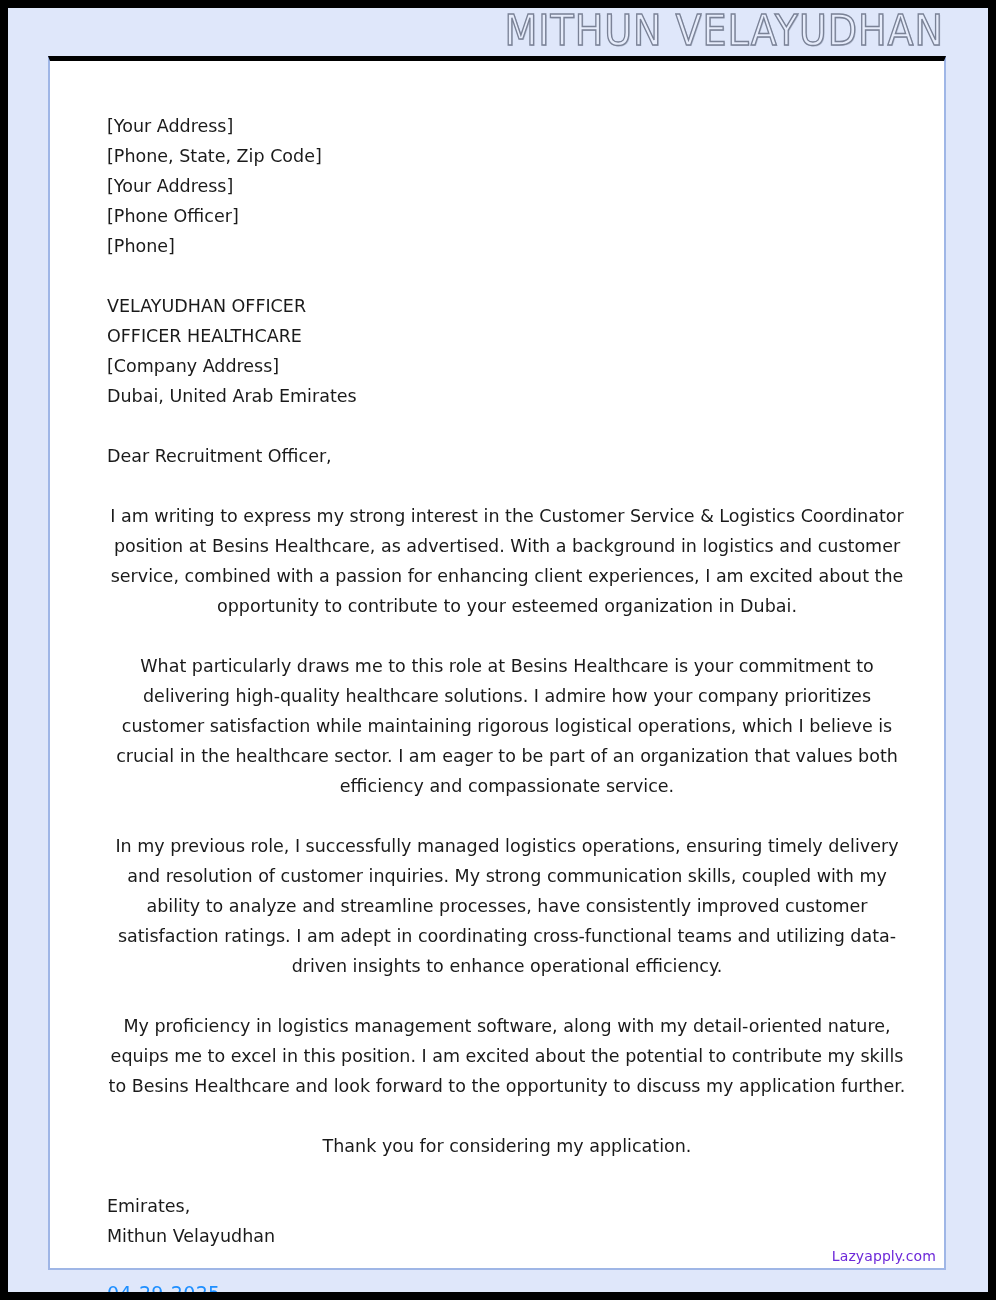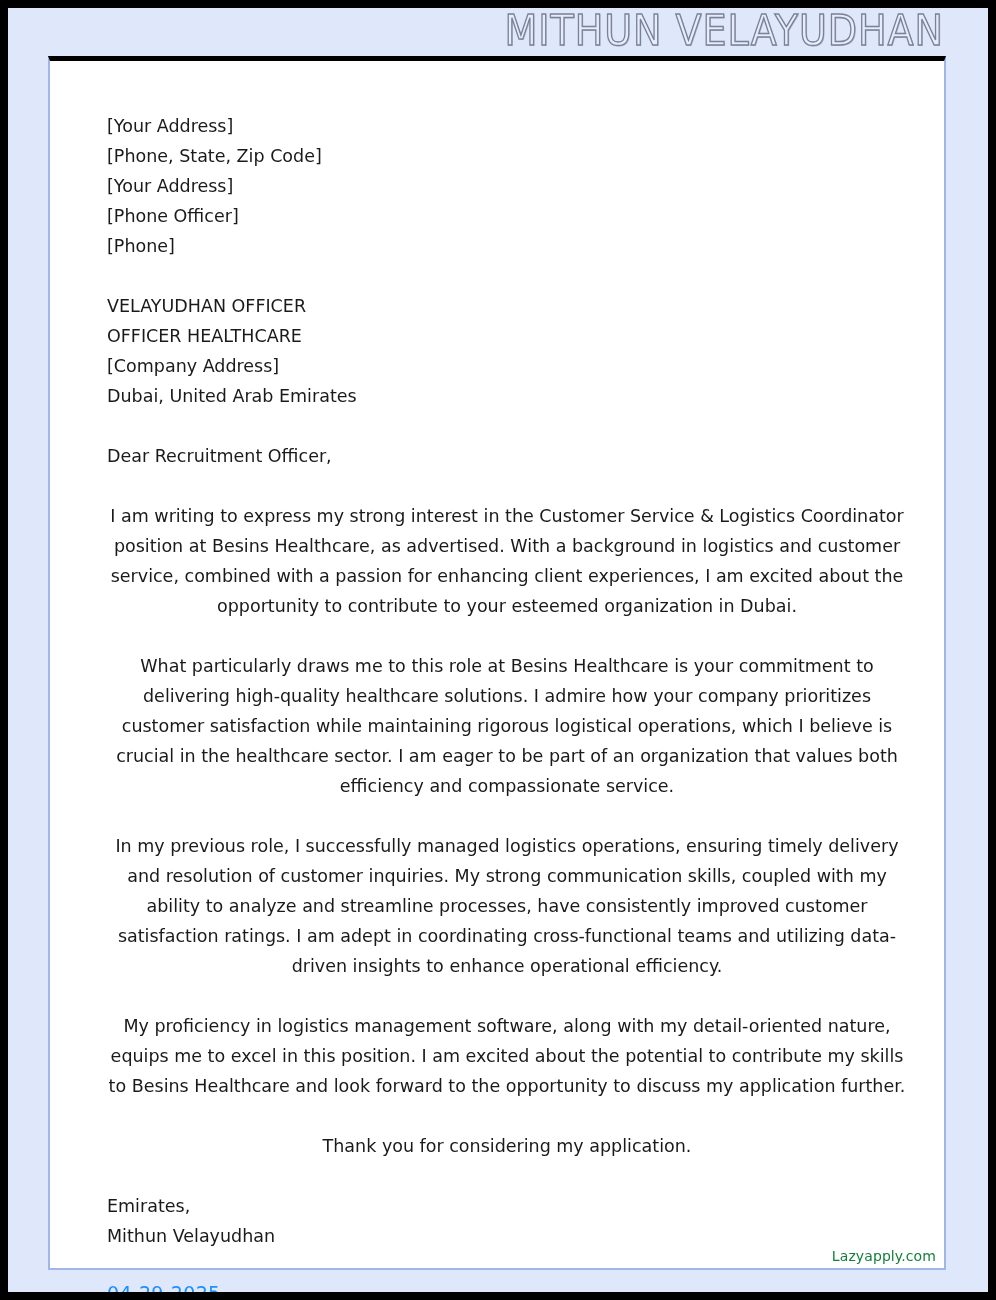--- a/index.html
+++ b/index.html
@@ -94,21 +94,21 @@
     margin: 0;
     text-align: center;
   }
 
   
   #watermark {
     position: absolute;
     right: 8px;
     bottom: 4px;
     font-size: 14px;
-    color: #15803d;
+    color: #6d28d9;
     letter-spacing: 0.1px;
   }
 
   
   #issue-date {
     position: absolute;
     left: 99px;
     top: 1274px;
     font-size: 19px;
     color: #1e8fff;

